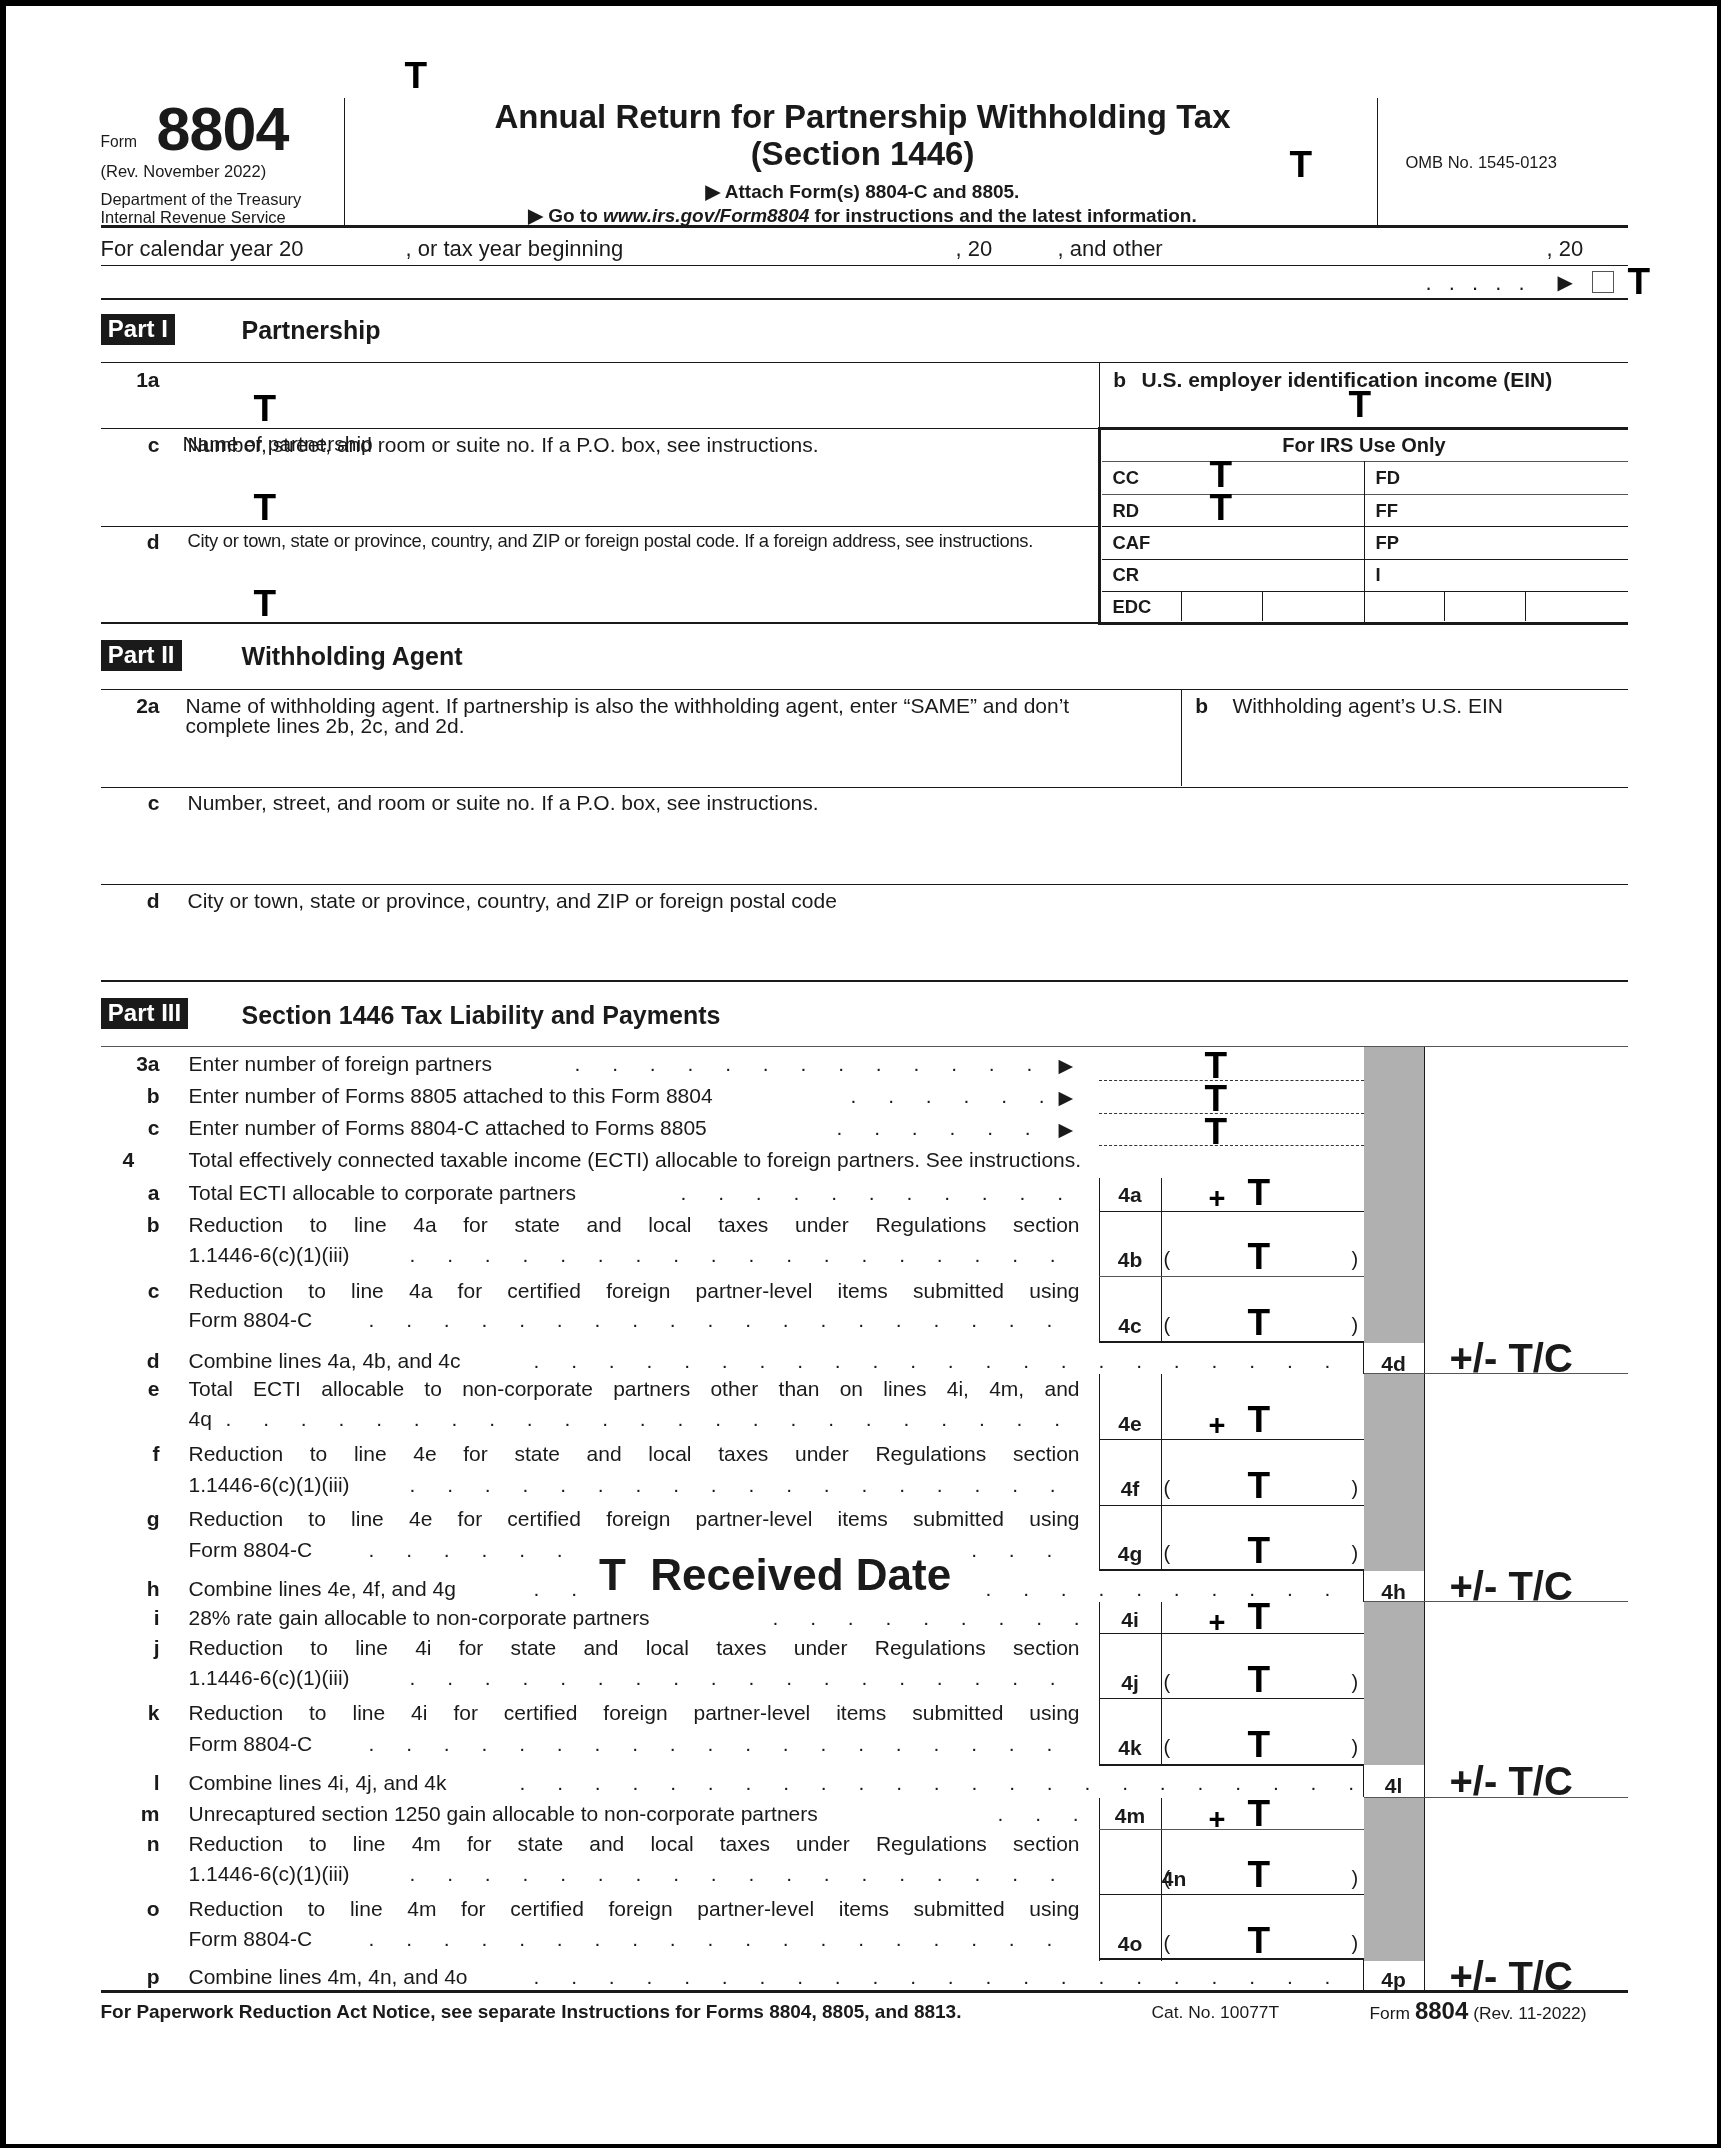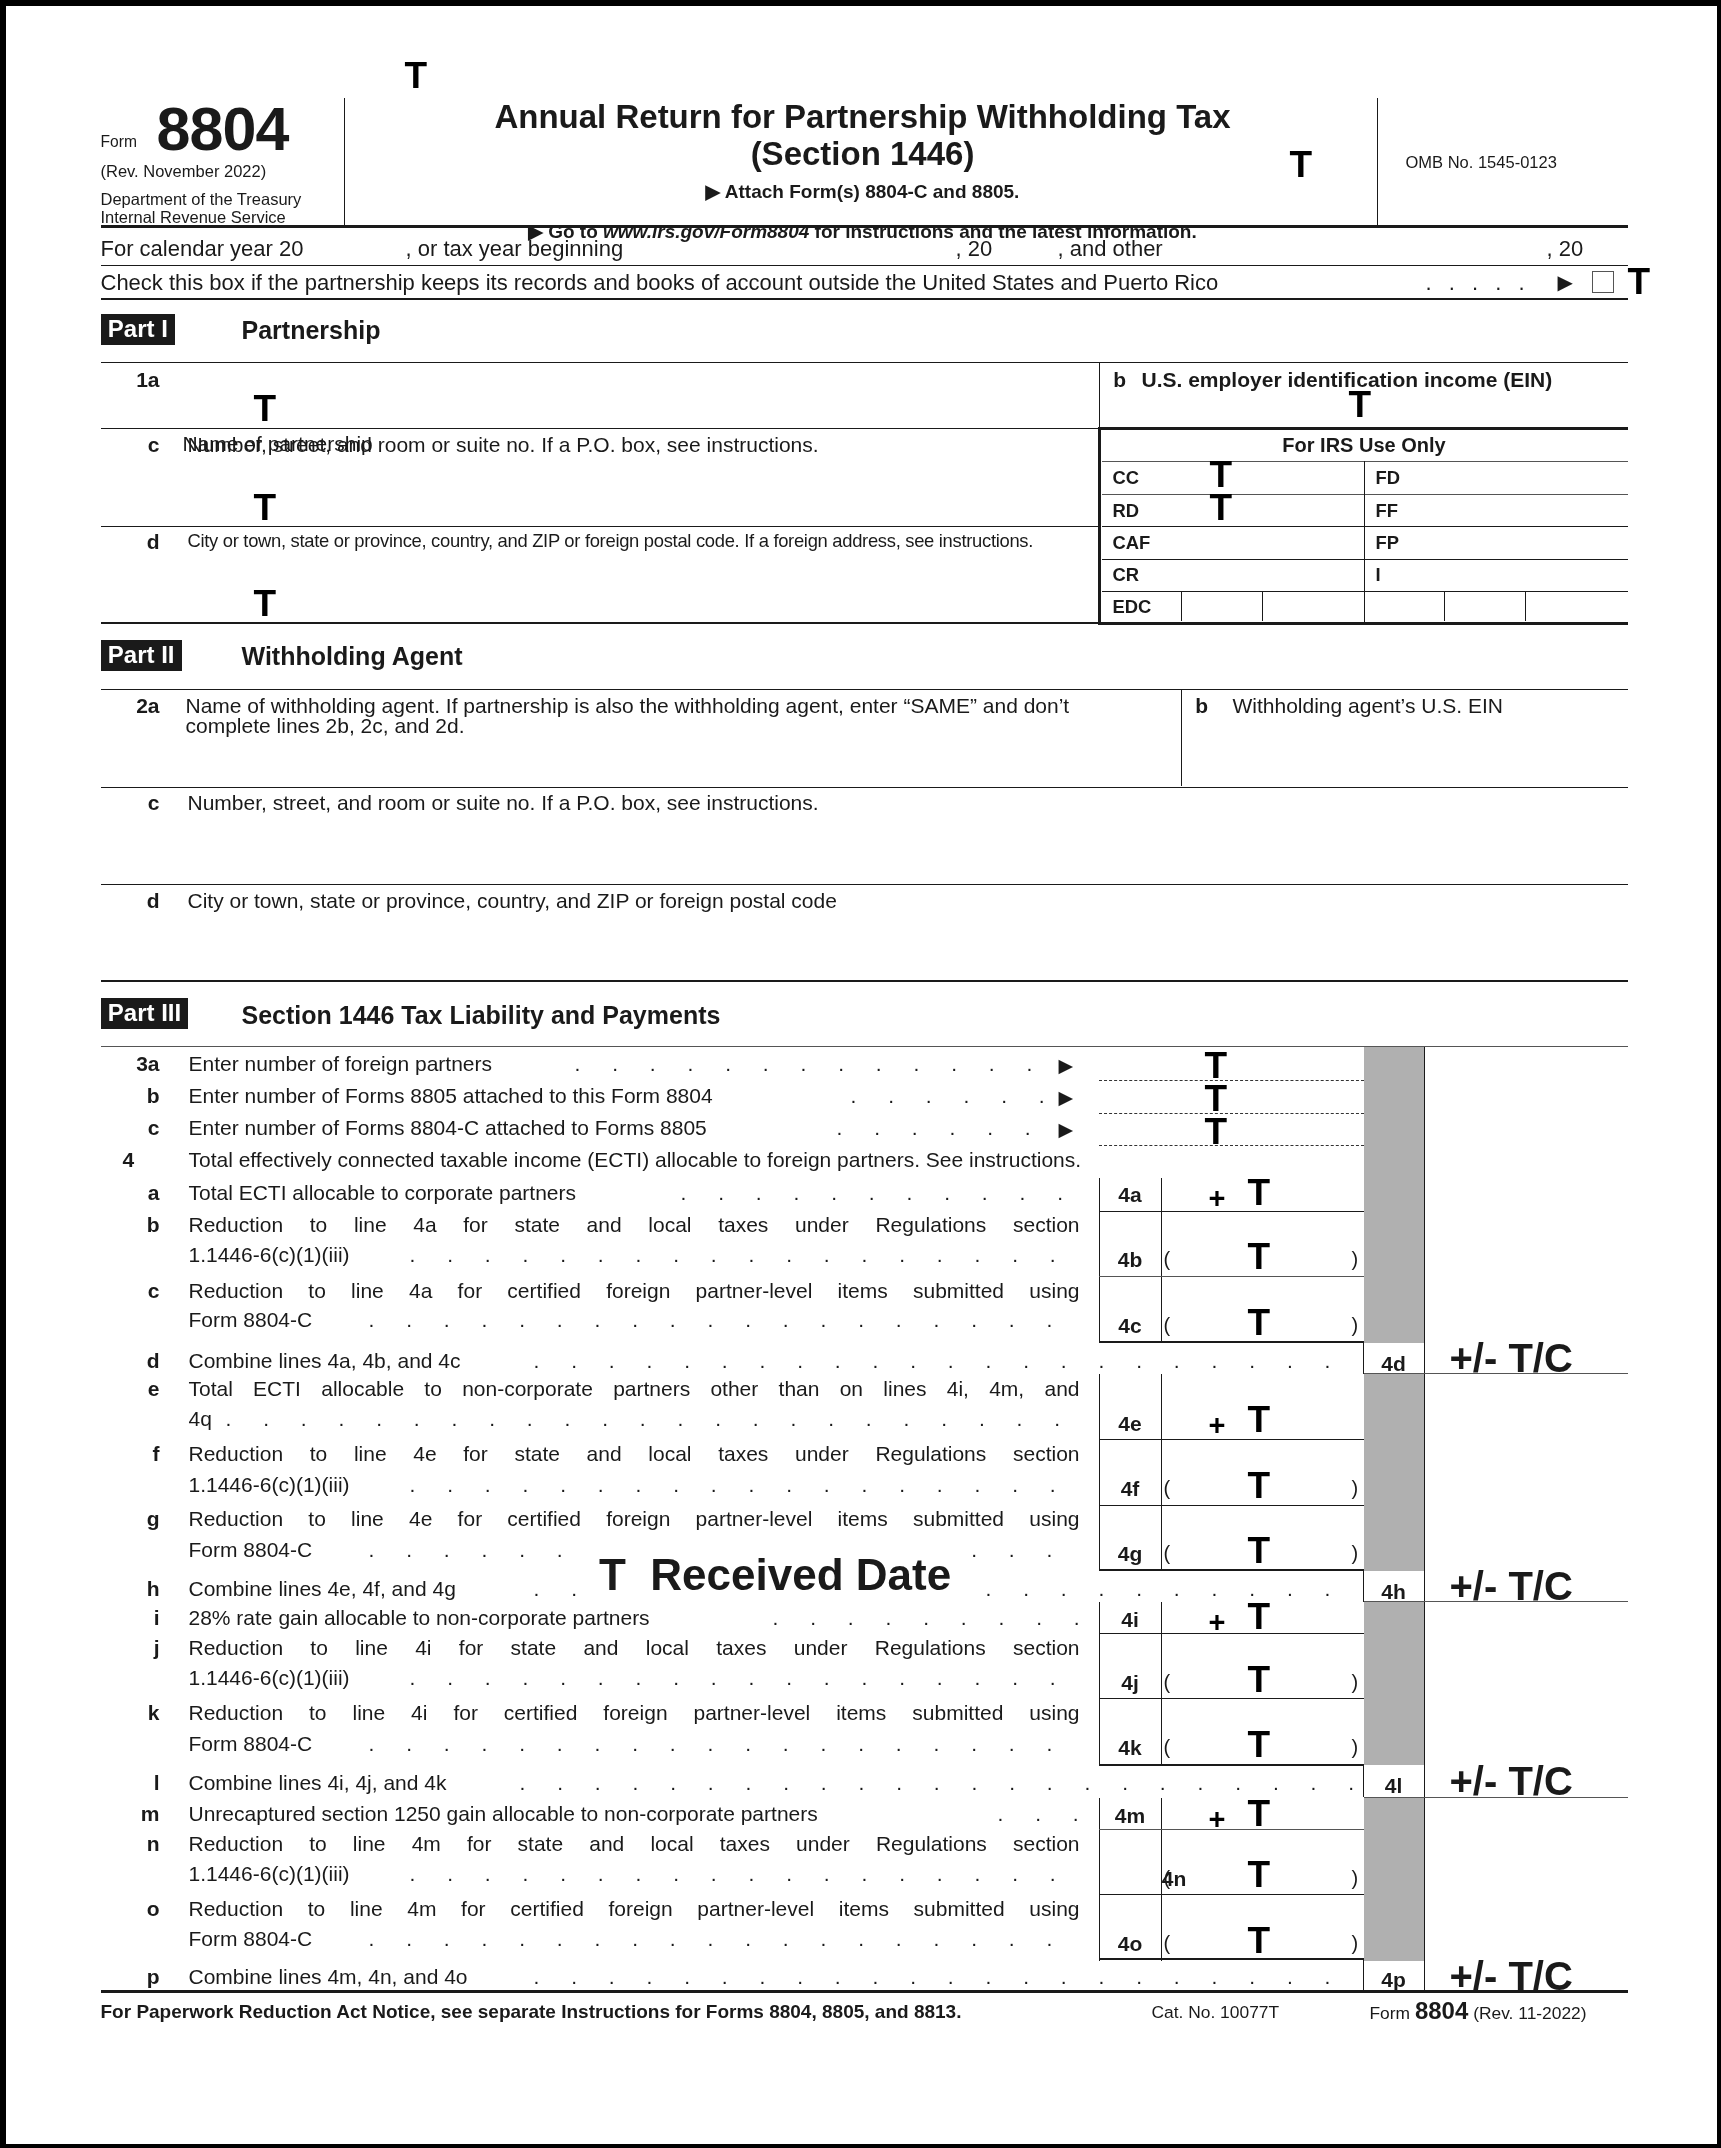--- a/index.html
+++ b/index.html
@@ -33,42 +33,41 @@
   <div class="t" style="left:95px;top:127px;font-size:15.6px;">Form</div>
   <div class="t b" style="left:151px;top:88px;font-size:61px;letter-spacing:-0.9px;">8804</div>
   <div class="t" style="left:95px;top:156px;font-size:16.5px;">(Rev. November 2022)</div>
   <div class="t" style="left:95px;top:184px;font-size:16.5px;">Department of the Treasury</div>
   <div class="t" style="left:95px;top:202px;font-size:16.5px;">Internal Revenue Service</div>
   <div class="vl" style="left:338px;top:92px;height:127px;width:1.8px;"></div>
 
   <div class="t b" style="left:340px;width:1034px;text-align:center;top:92px;font-size:33px;">Annual Return for Partnership Withholding Tax</div>
   <div class="t b" style="left:340px;width:1034px;text-align:center;top:129px;font-size:33px;">(Section 1446)</div>
   <div class="t b" style="left:340px;width:1034px;text-align:center;top:174px;font-size:19px;">▶ Attach Form(s) 8804-C and 8805.</div>
-  <div class="t b" style="left:340px;width:1034px;text-align:center;top:198px;font-size:19px;margin-top:16px;"><span>▶ Go to </span><i>www.irs.gov/Form8804</i><span> for instructions and the latest information.</span></div>
+  <div class="t b" style="left:340px;width:1034px;text-align:center;top:198px;font-size:19px;"><span>▶ Go to </span><i>www.irs.gov/Form8804</i><span> for instructions and the latest information.</span></div>
 
   <div class="vl" style="left:1371px;top:92px;height:127px;width:1.8px;"></div>
   <div class="t" style="left:1400px;top:147px;font-size:16.5px;">OMB No. 1545-0123</div>
 
   <div class="cursor" style="left:399px;top:51px;font-size:37px;">T</div>
   <div class="cursor" style="left:1284px;top:140px;font-size:37px;">T</div>
 
   <div class="hl" style="left:95px;top:219px;width:1527px;height:3.7px;"></div>
 
   <div class="t" style="left:95px;top:230px;font-size:22px;">For calendar year 20</div>
   <div class="abs" style="left:317px;top:230px;width:83px;height:26px;"></div>
   <div class="t" style="left:400px;top:230px;font-size:22px;">, or tax year beginning</div>
   <div class="abs" style="left:661px;top:230px;width:285px;height:26px;"></div>
   <div class="t" style="left:950px;top:230px;font-size:22px;">, 20</div>
   <div class="abs" style="left:996px;top:230px;width:55px;height:26px;"></div>
   <div class="t" style="left:1052px;top:230px;font-size:22px;">, and other</div>
   <div class="abs" style="left:1203px;top:230px;width:331px;height:26px;"></div>
   <div class="t" style="left:1541px;top:230px;font-size:22px;">, 20</div>
   <div class="hl" style="left:95px;top:259px;width:1527px;"></div>
 
-  <div class="t" style="left:95px;top:264px;font-size:22px;">Check this box if the partnership keeps its records and books of account outside the United States and Puerto Rico</div>
   <div class="t" style="left:1420px;top:264px;font-size:22px;letter-spacing:5.5px;">. . . . .</div>
   <div class="t" style="left:1552px;top:264px;font-size:20px;">▶</div>
   <div class="checkbox" style="left:1586px;top:265px;"></div>
   <div class="cursor" style="left:1622px;top:257px;font-size:37px;">T</div>
   <div class="hl" style="left:95px;top:292px;width:1527px;height:2.8px;"></div>
 
   <div class="part-badge" style="left:95px;top:308px;">Part I</div>
   <div class="part-title" style="left:236px;top:310px;">Partnership</div>
 
   <div class="hl" style="left:95px;top:356px;width:1527px;"></div>

